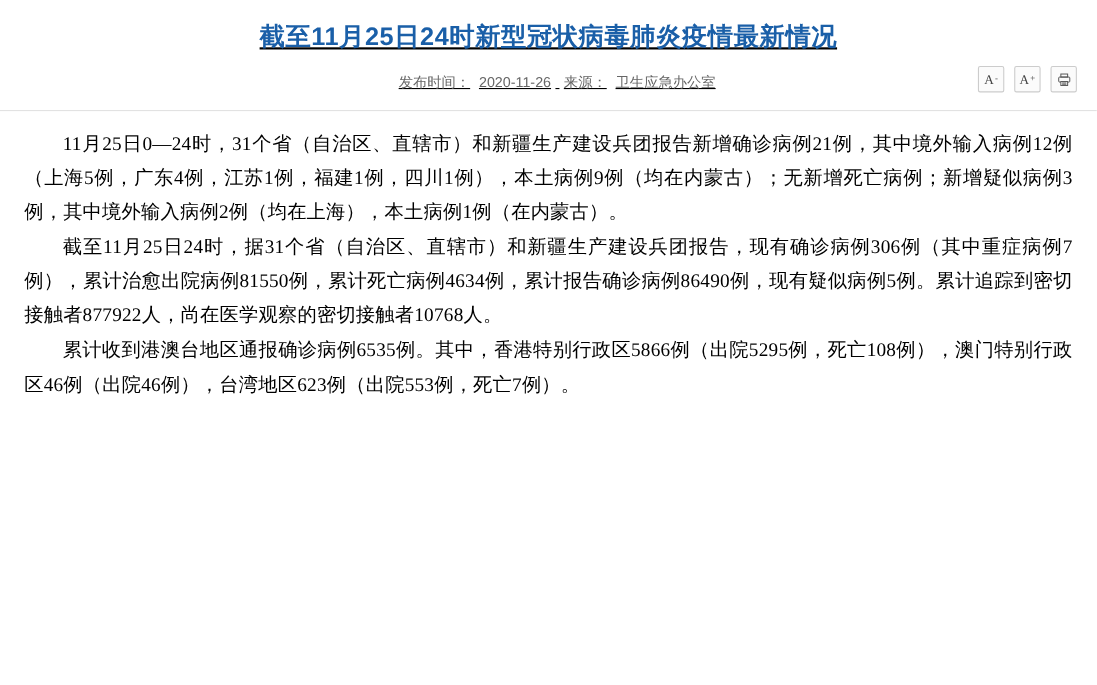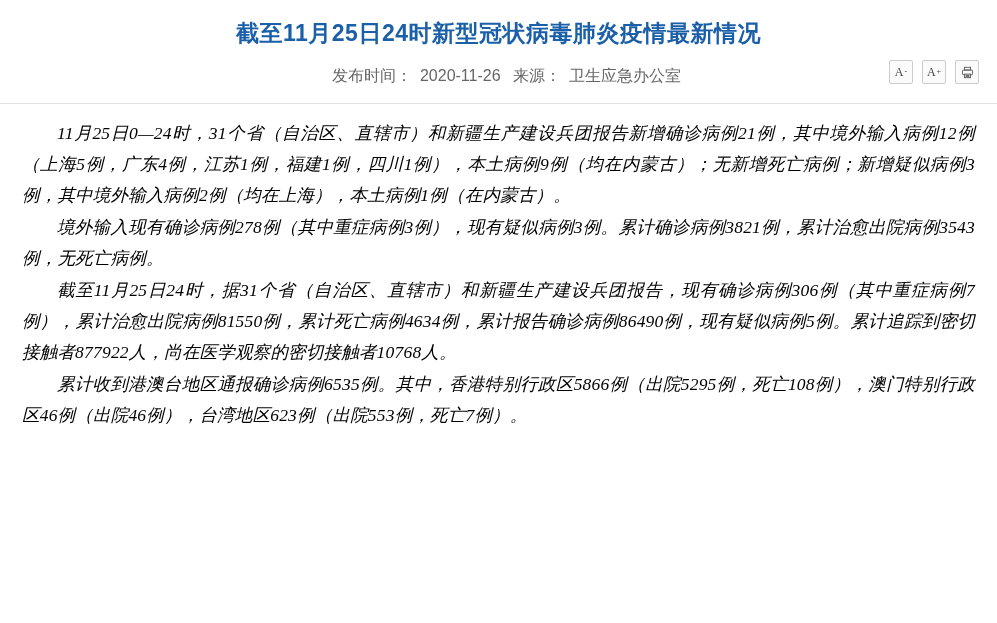--- a/index.html
+++ b/index.html
@@ -16,34 +16,35 @@
   }
   .page {
     position: relative;
     width: 997px;
     height: 623px;
     box-sizing: border-box;
   }
   .header {
     padding-top: 16px;
     text-align: center;
+    text-decoration: underline;
   }
   .doc-title {
     font-family: "Liberation Sans", "DejaVu Sans", sans-serif;
     font-size: 23px;
     font-weight: bold;
     color: #1a5fa8;
     letter-spacing: 0.5px;
     line-height: 34px;
   }
   .meta-row {
     margin-top: 16px;
     text-align: center;
     font-family: "Liberation Sans", "DejaVu Sans", sans-serif;
-    font-size: 16px;
+    font-size: 13px;
     color: #666666;
     padding-left: 16px;
   }
   .meta-row span {
     margin: 0 4px;
   }
   .tools {
     position: absolute;
     right: 18px;
     top: 60px;
@@ -86,21 +87,20 @@
   }
   p.para {
     margin: 0 0 1px 0;
     text-indent: 2em;
     font-size: 17.5px;
     line-height: 31px;
     text-align: justify;
     text-justify: inter-ideograph;
     color: #000000;
     letter-spacing: 0.2px;
-    font-style: italic;
   }
 </style>
 </head>
 <body>
 
 <div class="page">
 
   <div class="header">
     <div class="doc-title">截至11月25日24时新型冠状病毒肺炎疫情最新情况</div>
     <div class="meta-row">
@@ -128,18 +128,17 @@
           <line x1="5.6" y1="13" x2="10.4" y2="13"></line>
         </svg>
       </span>
     </div>
   </div>
 
   <div class="divider"></div>
 
   <div class="body-wrap">
     <p class="para">11月25日0—24时，31个省（自治区、直辖市）和新疆生产建设兵团报告新增确诊病例21例，其中境外输入病例12例（上海5例，广东4例，江苏1例，福建1例，四川1例），本土病例9例（均在内蒙古）；无新增死亡病例；新增疑似病例3例，其中境外输入病例2例（均在上海），本土病例1例（在内蒙古）。</p>
-    <p class="para">境外输入现有确诊病例278例（其中重症病例3例），现有疑似病例3例。累计确诊病例3821例，累计治愈出院病例3543例，无死亡病例。</p>
     <p class="para">截至11月25日24时，据31个省（自治区、直辖市）和新疆生产建设兵团报告，现有确诊病例306例（其中重症病例7例），累计治愈出院病例81550例，累计死亡病例4634例，累计报告确诊病例86490例，现有疑似病例5例。累计追踪到密切接触者877922人，尚在医学观察的密切接触者10768人。</p>
     <p class="para">累计收到港澳台地区通报确诊病例6535例。其中，香港特别行政区5866例（出院5295例，死亡108例），澳门特别行政区46例（出院46例），台湾地区623例（出院553例，死亡7例）。</p>
   </div>
 
 </div>
 
 </body></html>

